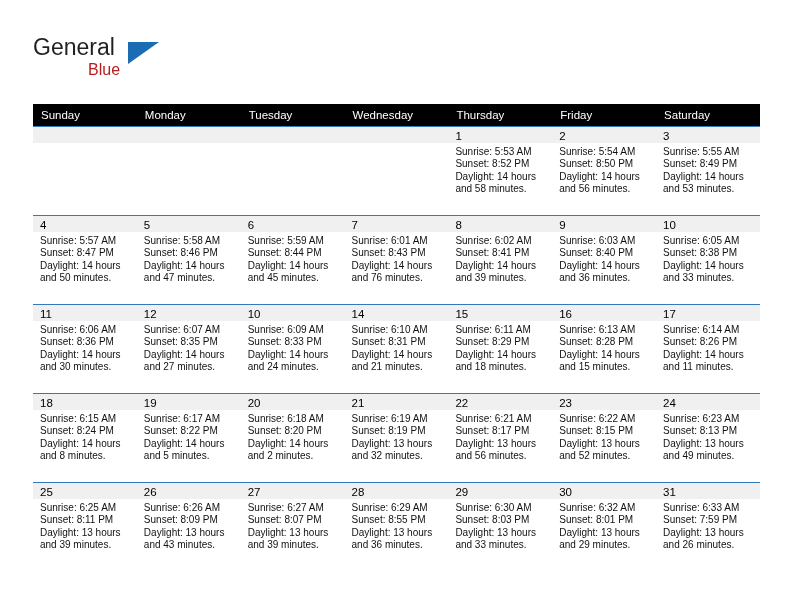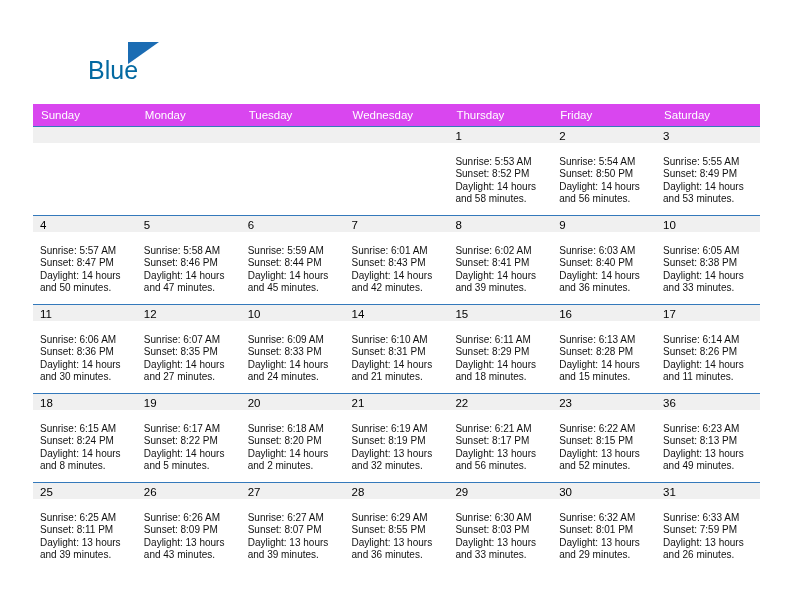--- a/index.html
+++ b/index.html
@@ -43,22 +43,22 @@
     font-size: 23px;
     color: #231f20;
     letter-spacing: 0px;
     line-height: 26px;
     white-space: nowrap;
   }
   .brand-line2 {
     position: absolute;
     left: 55px;
     top: 23px;
-    font-size: 25px;
-    color: #0369a1;
+    font-size: 16px;
+    color: #b91c1c;
     line-height: 26px;
     white-space: nowrap;
   }
   .brand-flag {
     position: absolute;
     left: 95px;
     top: 8px;
     width: 0;
     height: 0;
     border-left: 31px solid #1b6cb3;
@@ -87,21 +87,21 @@
   
   .calendar {
     position: absolute;
     left: 33px;
     top: 104px;
     width: 727px;
     border-collapse: collapse;
     table-layout: fixed;
   }
   .calendar th {
-    background: #d946ef;
+    background: #000000;
     color: #ffffff;
     font-size: 11.5px;
     font-weight: normal;
     text-align: left;
     padding: 5px 0 5px 8px;
     height: 12px;
     box-sizing: border-box;
     border: none;
   }
   .calendar td {
@@ -122,37 +122,38 @@
     padding: 2px 0 1px 7px;
     box-sizing: border-box;
     font-size: 11.5px;
     line-height: 14px;
     color: #000000;
   }
   .daynum-bar.empty {
     color: transparent;
   }
   .cell-body {
-    padding: 13px 5px 0 7px;
+    padding: 3px 5px 0 7px;
     font-size: 10px;
     line-height: 12.4px;
     color: #111111;
   }
   .cell-body div {
     white-space: nowrap;
   }
 </style>
 </head>
 <body>
 
 <div class="page">
 
   <div class="header">
 
     <div class="brand">
+      <span class="brand-line1">General</span>
       <span class="brand-flag"></span>
       <span class="brand-line2">Blue</span>
     </div>
 
 
   </div>
 
   <table class="calendar">
     <thead>
       <tr>
@@ -258,21 +259,21 @@
               <div>Daylight: 14 hours</div>
               <div>and 45 minutes.</div>
             </div>
           </td>
           <td>
             <div class="daynum-bar">7</div>
             <div class="cell-body">
               <div>Sunrise: 6:01 AM</div>
               <div>Sunset: 8:43 PM</div>
               <div>Daylight: 14 hours</div>
-              <div>and 42 minutes.</div>
+              <div>and 76 minutes.</div>
             </div>
           </td>
           <td>
             <div class="daynum-bar">8</div>
             <div class="cell-body">
               <div>Sunrise: 6:02 AM</div>
               <div>Sunset: 8:41 PM</div>
               <div>Daylight: 14 hours</div>
               <div>and 39 minutes.</div>
             </div>
@@ -410,21 +411,21 @@
           <td>
             <div class="daynum-bar">23</div>
             <div class="cell-body">
               <div>Sunrise: 6:22 AM</div>
               <div>Sunset: 8:15 PM</div>
               <div>Daylight: 13 hours</div>
               <div>and 52 minutes.</div>
             </div>
           </td>
           <td>
-            <div class="daynum-bar">36</div>
+            <div class="daynum-bar">24</div>
             <div class="cell-body">
               <div>Sunrise: 6:23 AM</div>
               <div>Sunset: 8:13 PM</div>
               <div>Daylight: 13 hours</div>
               <div>and 49 minutes.</div>
             </div>
           </td>
         </tr>
         <tr class="week">
           <td>

